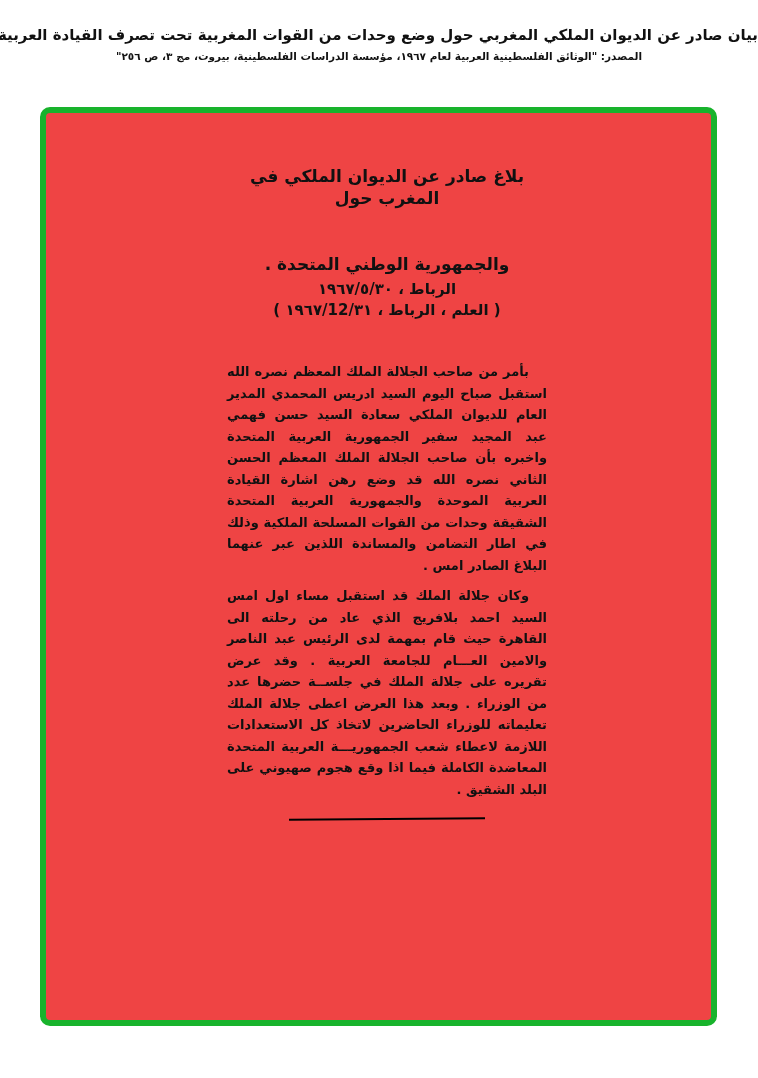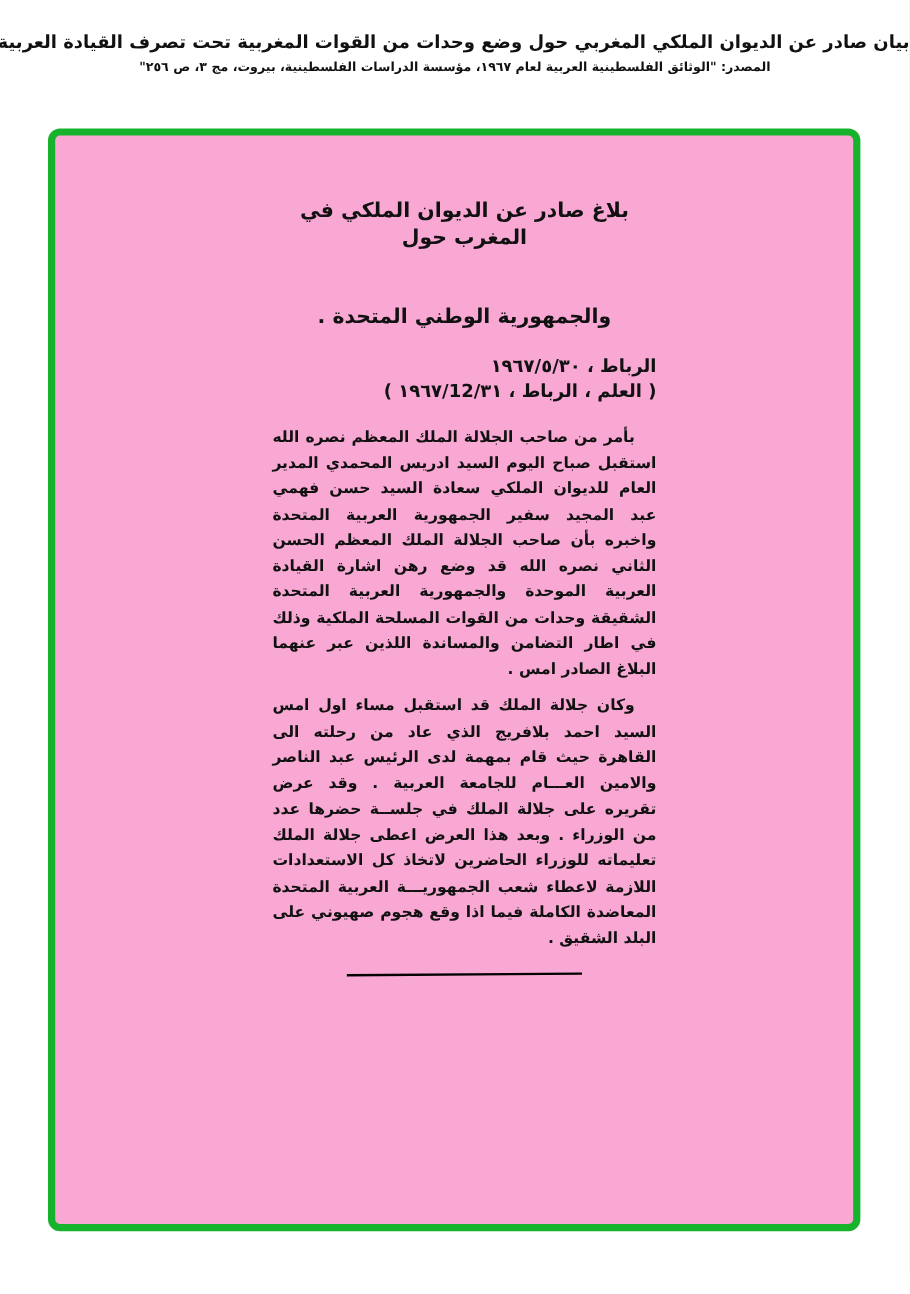--- a/index.html
+++ b/index.html
@@ -36,45 +36,45 @@
     white-space: nowrap;
   }
   .frame {
     position: absolute;
     left: 40px;
     top: 107px;
     width: 665px;
     height: 907px;
     border: 6px solid #18B32C;
     border-radius: 10px;
-    background: #f9a8d4;
+    background: #ef4444;
   }
   .doc {
     position: absolute;
     top: 52px;
     right: 164px;
     width: 320px;
     direction: rtl;
   }
   .doc-title {
     font-size: 17px;
     font-weight: bold;
     text-align: center;
     line-height: 22px;
     margin: 0;
   }
   .doc-dates {
-    margin-top: 20px;
+    margin-top: 4px;
     font-size: 15px;
     font-weight: bold;
-    text-align: right;
+    text-align: center;
     line-height: 21px;
   }
   .doc-paragraphs {
-    margin-top: 17px;
+    margin-top: 40px;
     font-size: 13px;
     font-weight: bold;
     line-height: 21.5px;
     text-align: justify;
     text-justify: inter-word;
   }
   .doc-paragraphs p {
     margin: 0 0 9px 0;
     text-indent: 18px;
   }

